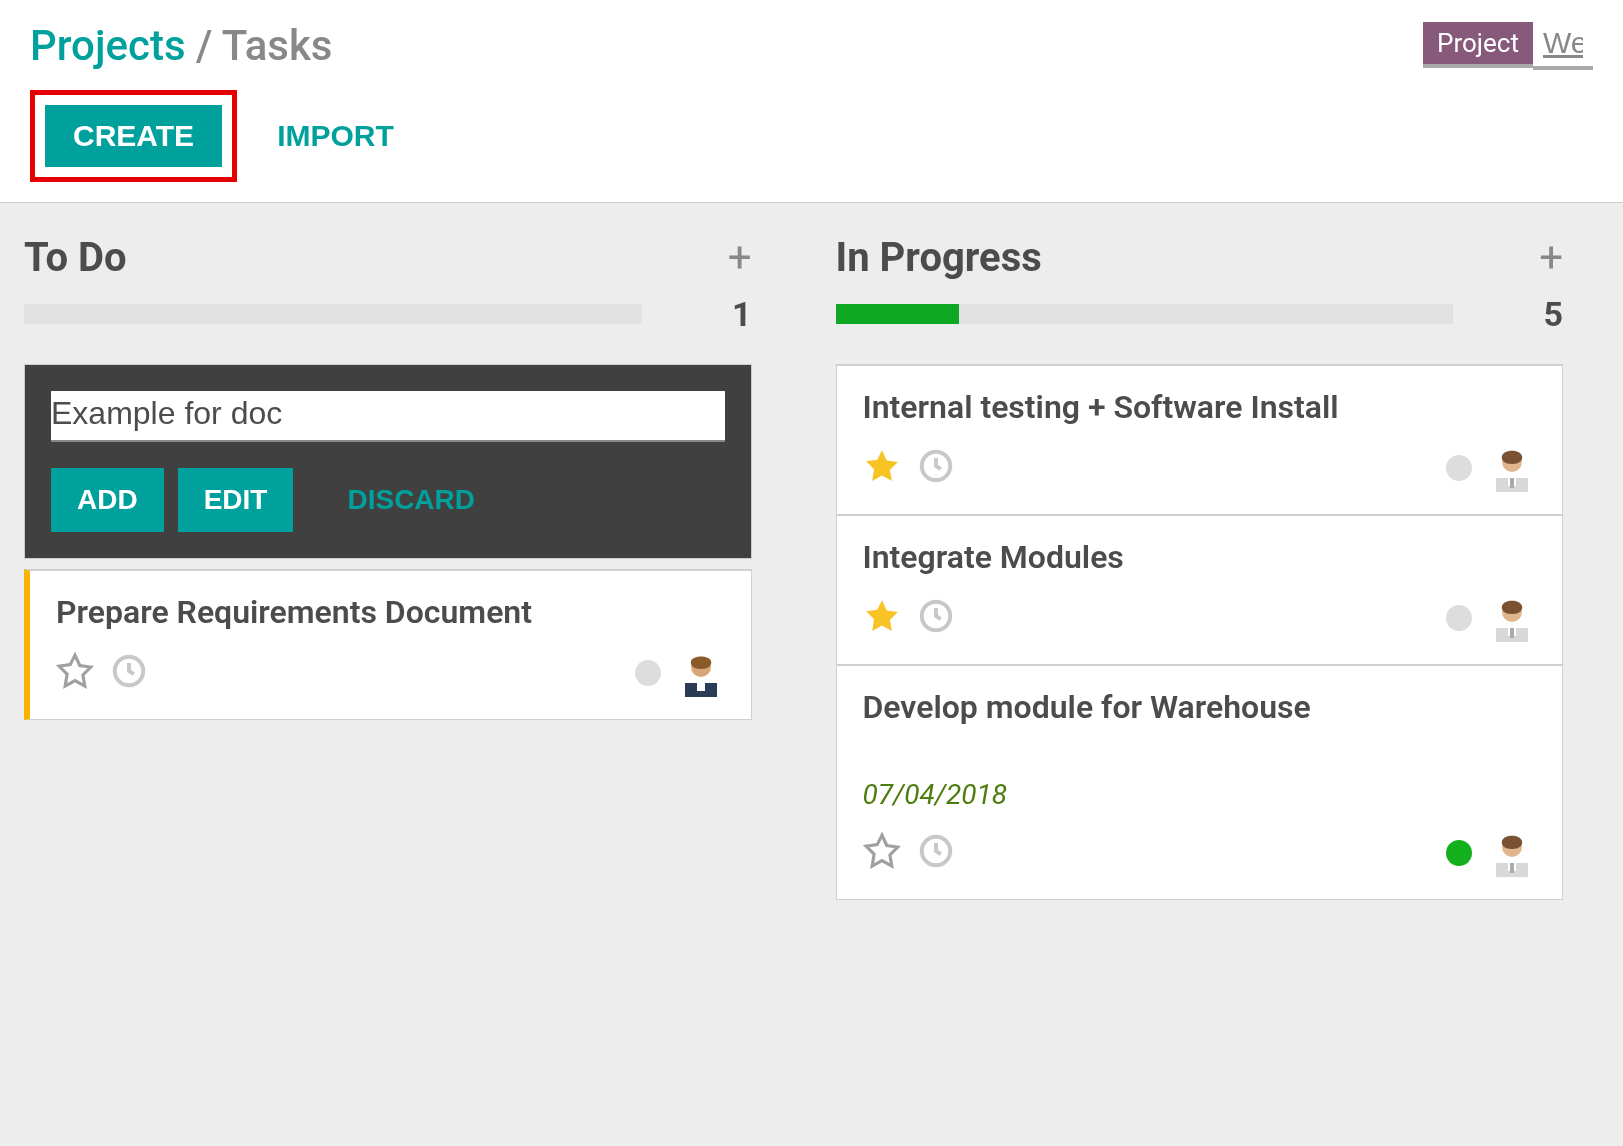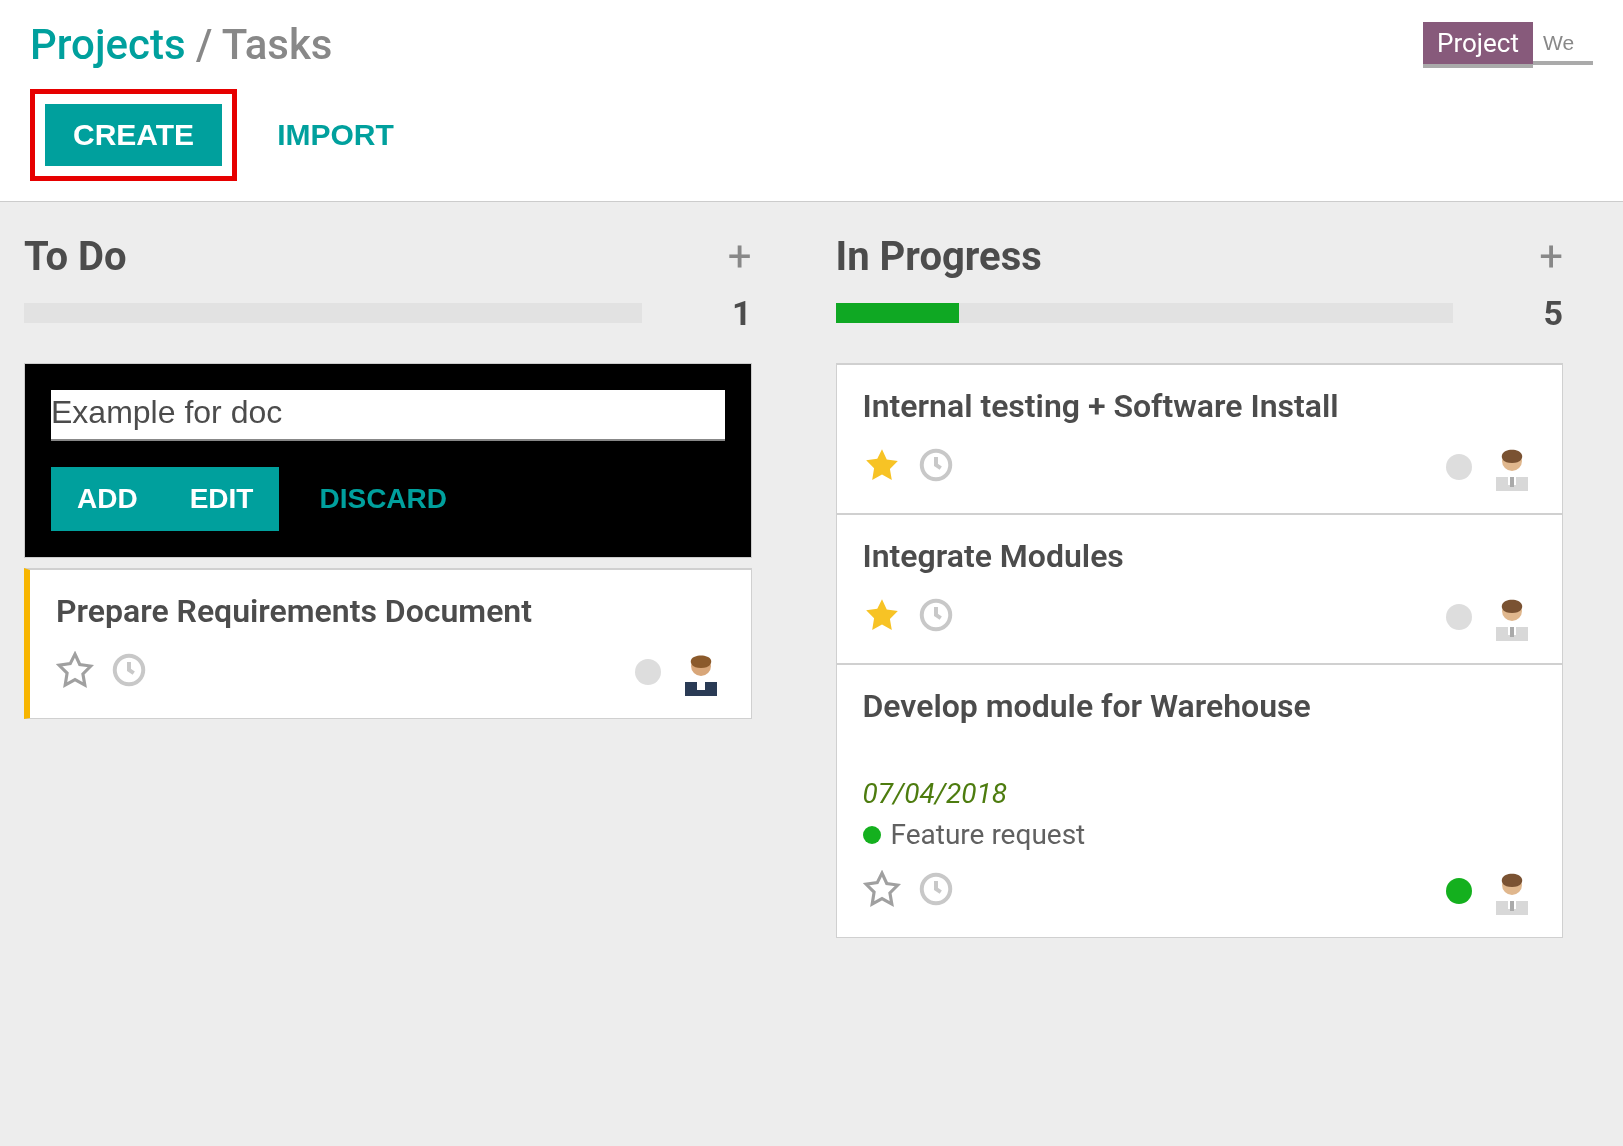--- a/index.html
+++ b/index.html
@@ -24,27 +24,28 @@
   .breadcrumb-sep, .breadcrumb-cur { color: #888; }
   .filter-area { display: flex; align-items: center; }
   .filter-tag {
     background: #875A7B;
     color: #fff;
     font-size: 26px;
     padding: 6px 14px;
     border-bottom: 4px solid #aaa;
   }
   .filter-input {
-    font-size: 21px;
+    font-size: 30px;
     color: #888;
     padding: 6px 10px;
     border: none;
     border-bottom: 4px solid #aaa;
     outline: none;
     width: 60px;
+    text-decoration: underline;
   }
   .action-bar {
     padding: 10px 30px 20px 30px;
     display: flex;
     align-items: center;
   }
   .highlight-box {
     border: 5px solid #E60000;
     padding: 10px;
     display: inline-block;
@@ -119,37 +120,37 @@
   }
   .card {
     background: #fff;
     border: 1px solid #d0d0d0;
     border-top: 2px solid #d0d0d0;
     padding: 22px 26px;
     margin-bottom: 0;
   }
   .card + .card { border-top: 1px solid #d0d0d0; }
   .card-quick {
-    background: #000000;
+    background: #404040;
     border: 1px solid #ccc;
     padding: 26px;
     margin-bottom: 10px;
   }
   .card-input {
     font-size: 32px;
     border: none;
     border-bottom: 2px solid #888;
     width: 100%;
     padding: 4px 0 8px 0;
     outline: none;
     color: #4c4c4c;
   }
   .quick-actions {
     display: flex;
-    gap: 0;
+    gap: 14px;
     margin-top: 26px;
     align-items: center;
   }
   .qa-btn {
     background: #00A09D;
     color: #fff;
     border: none;
     font-size: 28px;
     font-weight: 600;
     padding: 16px 26px;
@@ -360,24 +361,20 @@
                 <rect x="22" y="34" width="4" height="10" fill="#aaa"></rect>
               </svg>
           </span>
         </div>
       </div>
     </div>
 
     <div class="card">
       <div class="card-title">Develop module for Warehouse</div>
       <div class="card-date">07/04/2018</div>
-      <div class="card-tag-row">
-        <span class="tag-dot" style="background:#14B01E"></span>
-        <span class="tag-label">Feature request</span>
-      </div>
       <div class="card-footer">
         <div class="footer-left">
           <span>
             <svg class="star-svg" viewBox="0 0 24 24">
                 <path fill="none" stroke="#a0a0a0" stroke-width="2" d="M12 2l3 6.5 7 1-5 5 1.2 7L12 18l-6.2 3.5L7 14 2 9l7-1z"></path>
               </svg>
           </span>
           <span>
             <svg class="clock-svg" viewBox="0 0 24 24">
                 <circle cx="12" cy="12" r="9" fill="none" stroke="#c8c8c8" stroke-width="2.5"></circle>

